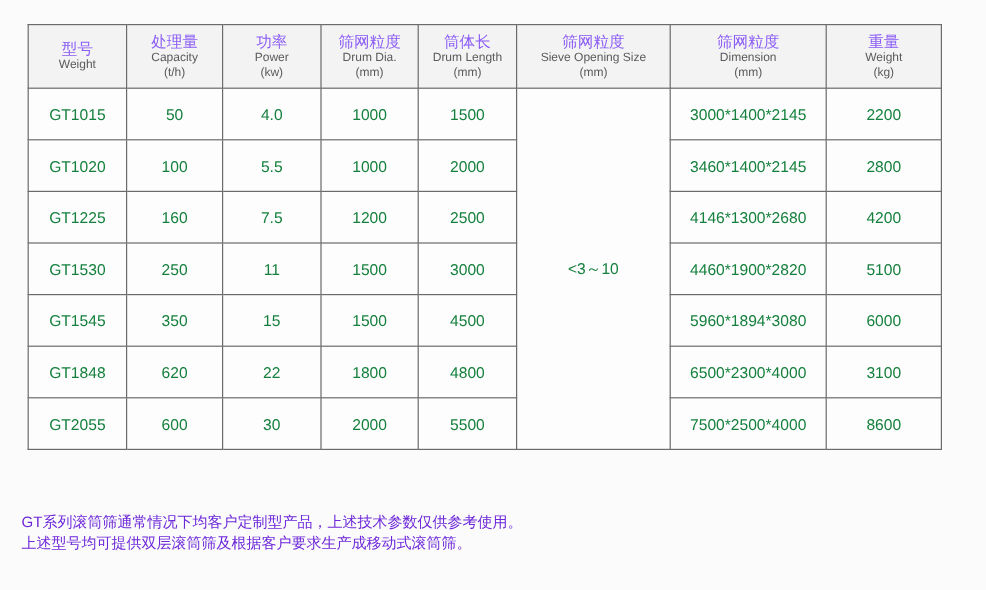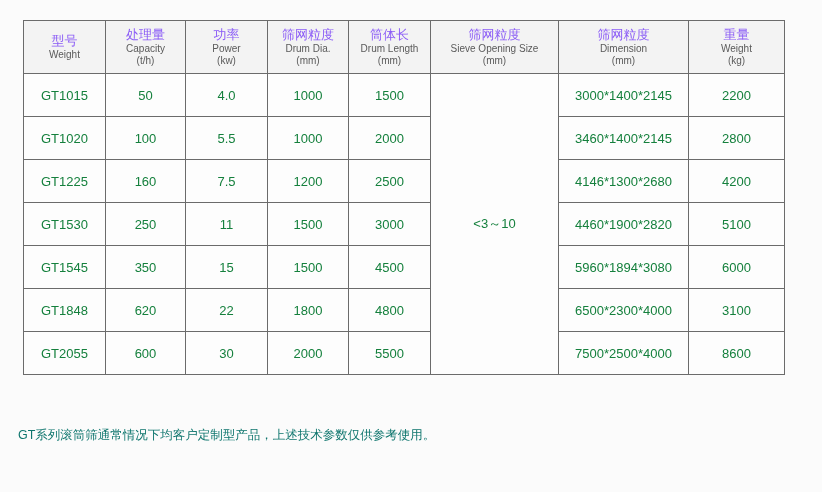--- a/index.html
+++ b/index.html
@@ -53,21 +53,21 @@
   .hdr-unit {
     font-size: 10px;
     color: #5a5a5a;
     line-height: 12px;
   }
   .notes {
     position: absolute;
     left: 18px;
     top: 426px;
     font-size: 12.5px;
-    color: #0f766e;
+    color: #6d28d9;
     line-height: 18px;
   }
 </style>
 </head>
 <body>
 
 <table class="spec-table">
   <colgroup>
     <col style="width:82px">
       <col style="width:80px">
@@ -184,13 +184,14 @@
       <td>2000</td>
       <td>5500</td>
       <td>7500*2500*4000</td>
       <td>8600</td>
     </tr>
   </tbody>
 </table>
 
 <div class="notes">
   <div>GT系列滚筒筛通常情况下均客户定制型产品，上述技术参数仅供参考使用。</div>
+  <div>上述型号均可提供双层滚筒筛及根据客户要求生产成移动式滚筒筛。</div>
 </div>
 
 </body></html>

